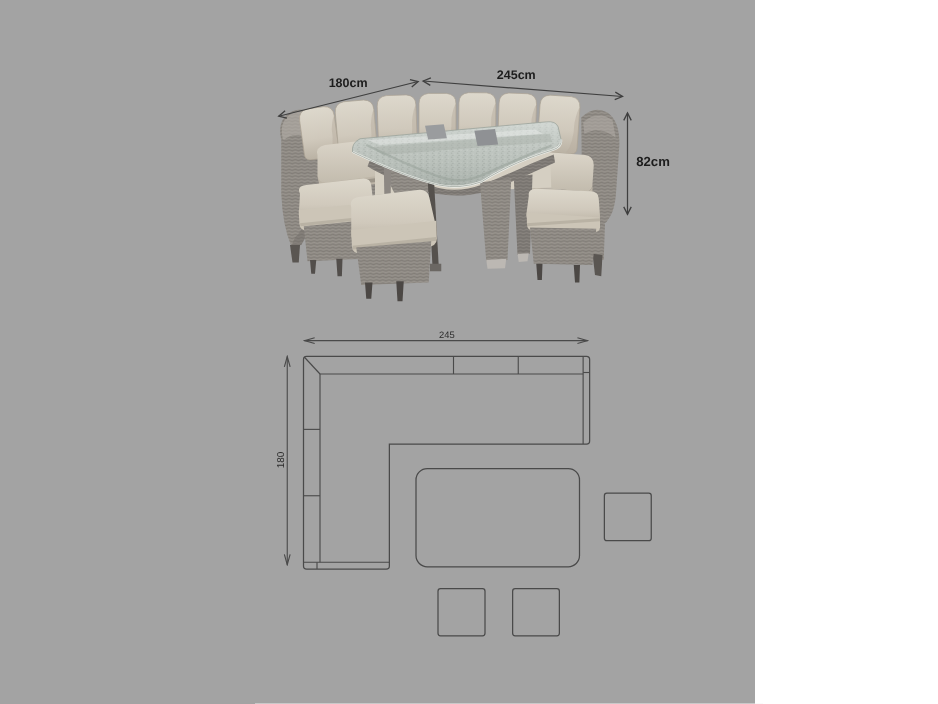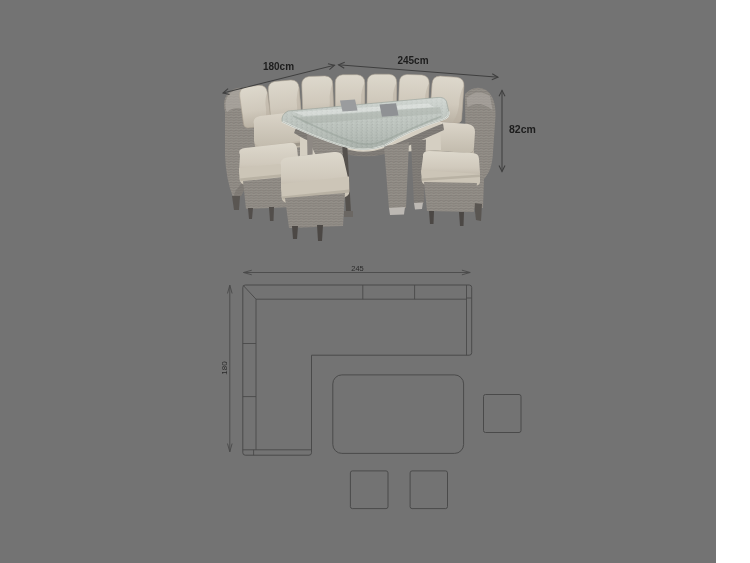--- a/index.html
+++ b/index.html
@@ -1,16 +1,16 @@
 <!DOCTYPE html>
 <html><head>
 <meta charset="utf-8">
 <style>
   html,body{margin:0;padding:0;background:#fff;}
-  .page{position:relative;width:716px;height:563px;background:#737373;overflow:hidden;
+  .page{position:relative;width:604px;height:563px;background:#a3a3a3;overflow:hidden;
         font-family:"Liberation Sans",sans-serif;}
 </style>
 </head>
 <body>
 <div class="page">
 <svg width="750" height="563" viewBox="0 0 750 563" xmlns="http://www.w3.org/2000/svg">
 <defs>
   <linearGradient id="cush" x1="0" y1="0" x2="0" y2="1">
     <stop offset="0" stop-color="#ddd8cc"></stop>
     <stop offset="0.6" stop-color="#d0c9bc"></stop>

